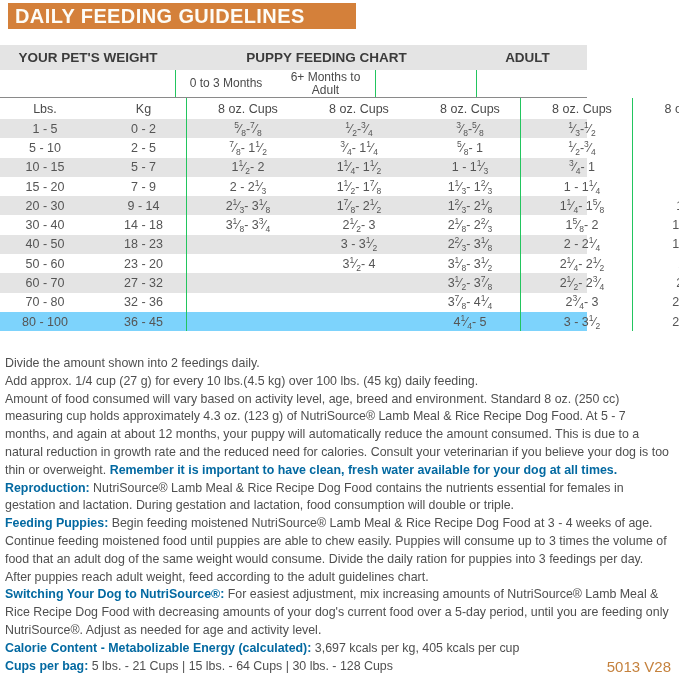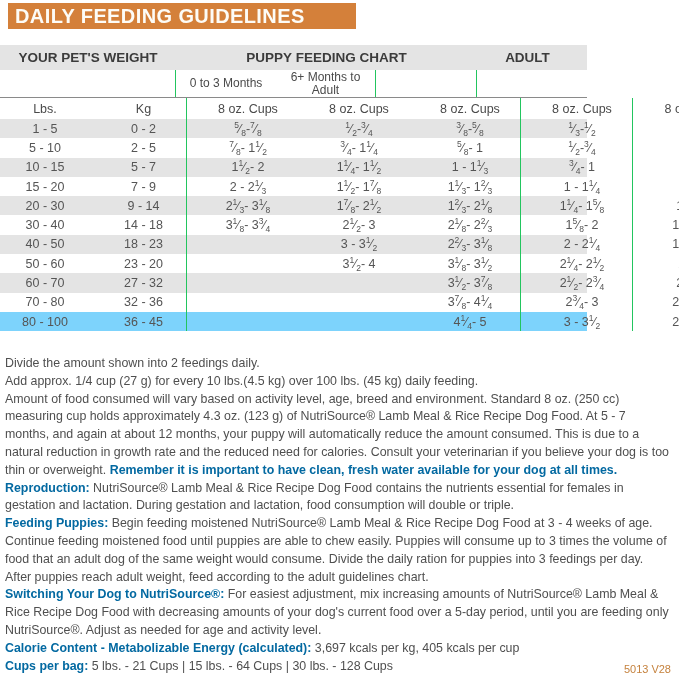--- a/index.html
+++ b/index.html
@@ -61,21 +61,21 @@
   .fr { letter-spacing: 0; }
   
   .notes {
     position: absolute; left: 5px; top: 343px; width: 665px;
     font-size: 12.4px; line-height: 17.8px; color: #4f4f4f; margin-top: 12px;
   }
   .notes p { margin: 0; }
   .notes .b { font-weight: bold; color: #0369a1; }
   .footer-code {
     position: absolute; right: 8px; bottom: 3px;
-    color: #C5823E; font-size: 11px;
+    color: #C5823E; font-size: 15px;
   }
 </style>
 </head>
 <body>
 
 <div class="title-bar">
   <span>DAILY FEEDING GUIDELINES</span>
 </div>
 
 <div class="tablewrap">

